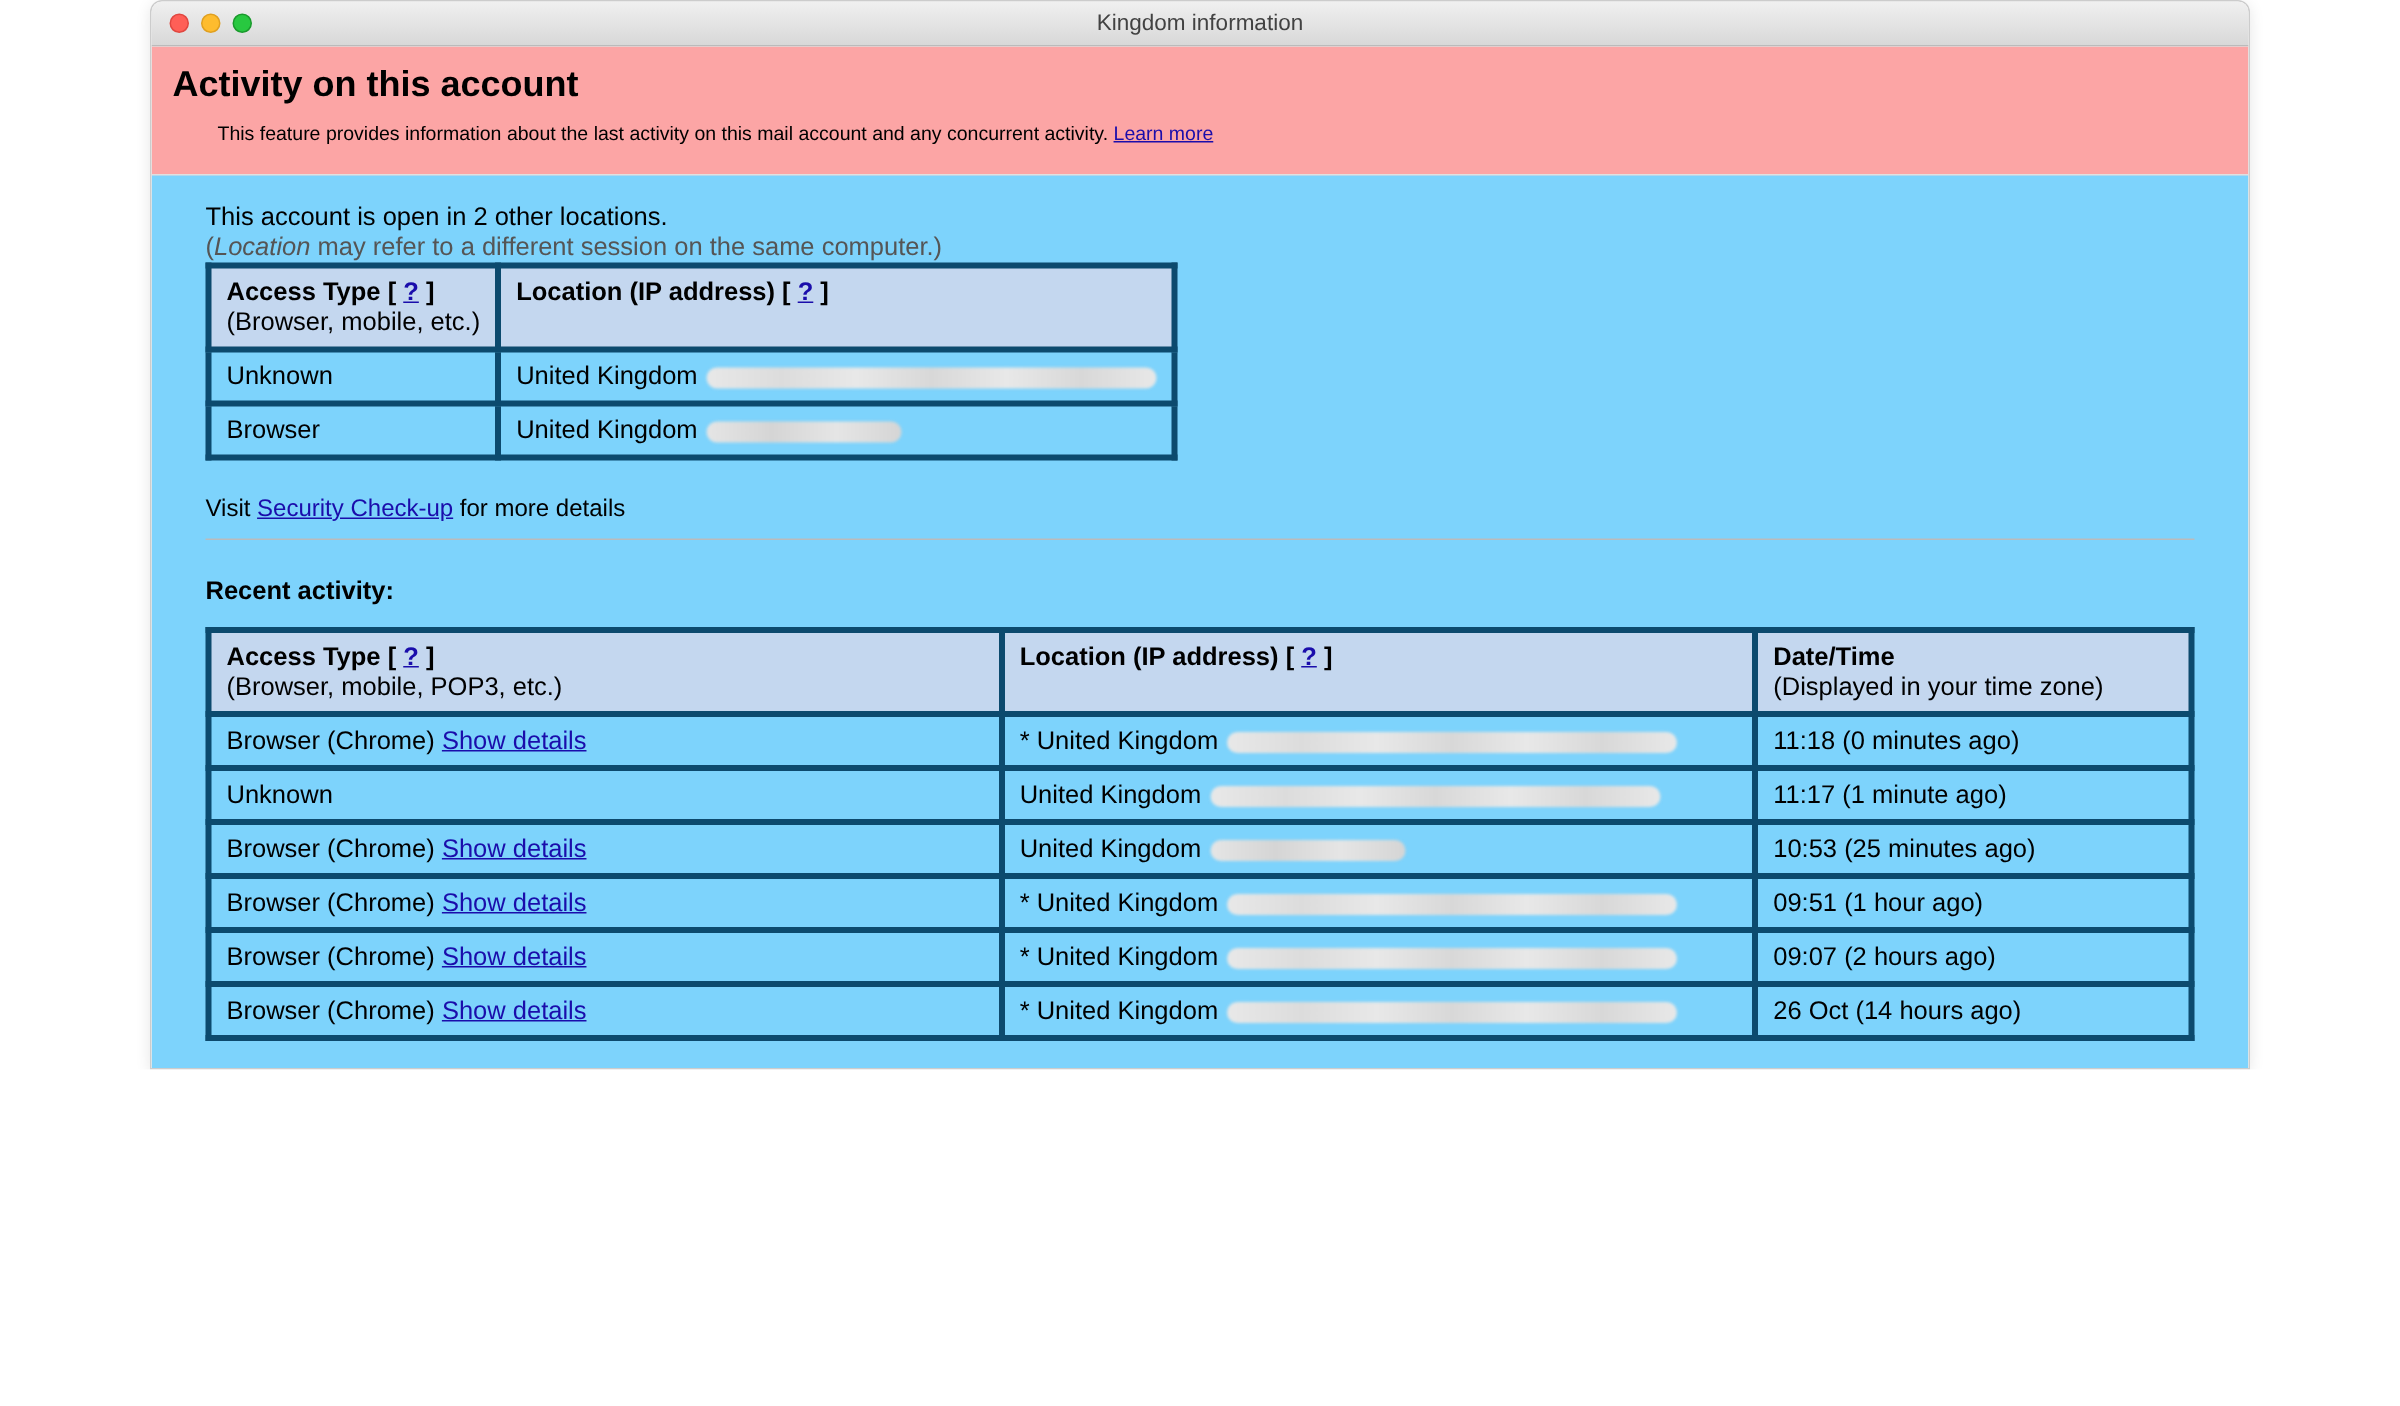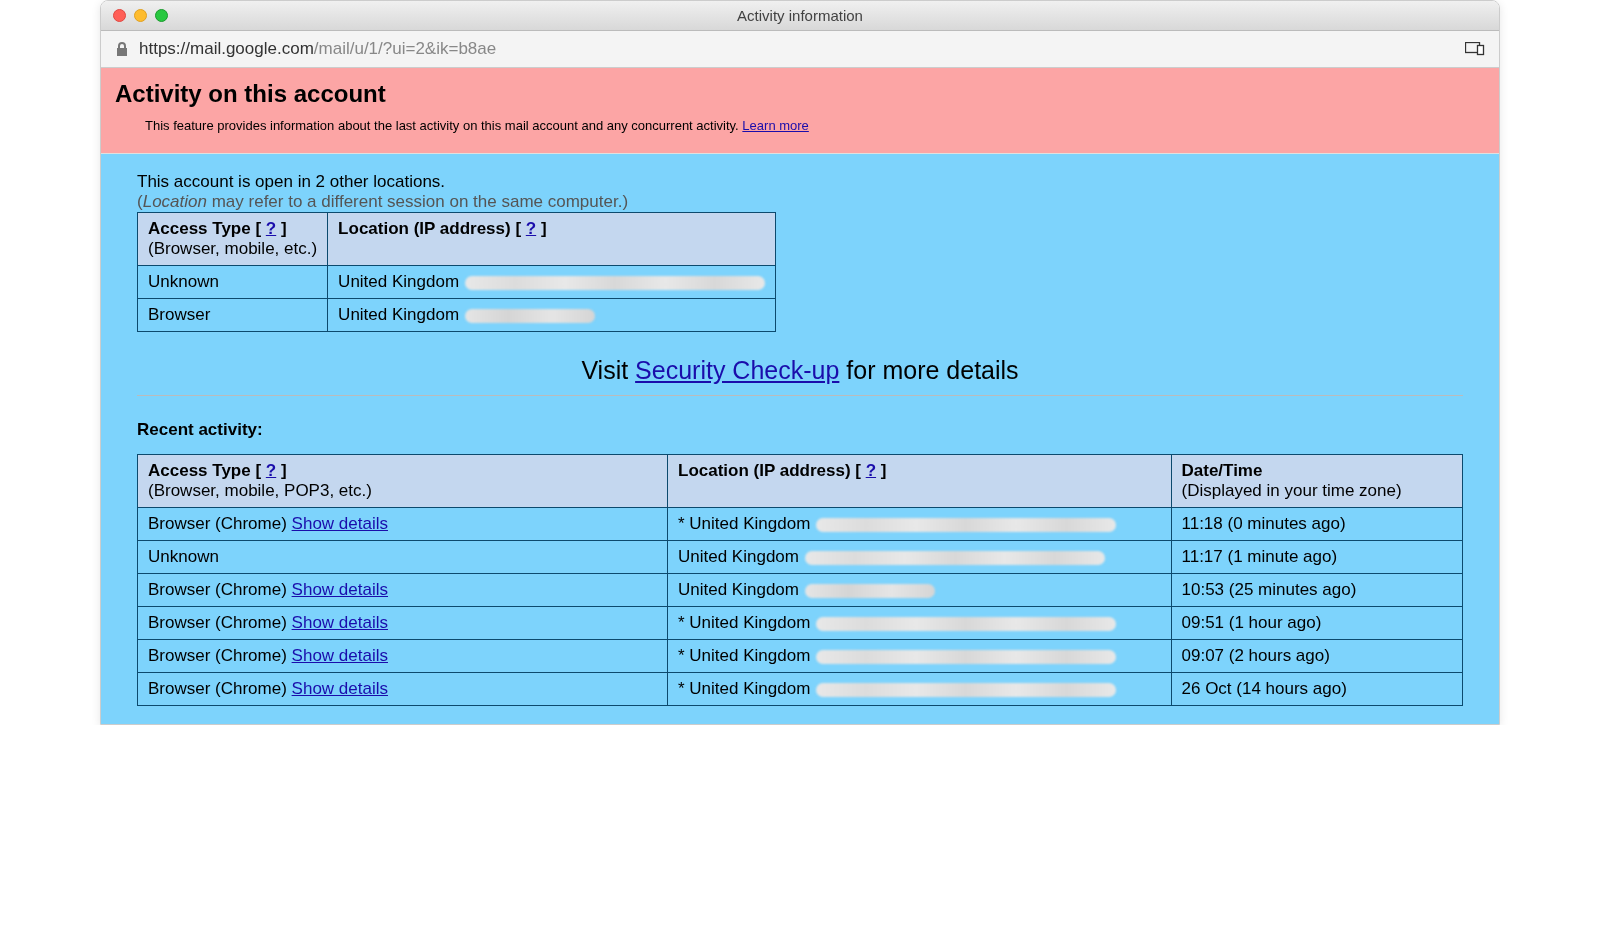--- a/index.html
+++ b/index.html
@@ -104,21 +104,21 @@
       border-collapse: collapse;
       font-size: 17px;
     }
     table.concurrent {
       width: auto;
     }
     table.recent {
       width: 100%;
     }
     th, td {
-      border: 1px solid #0c4a6e;
+      border: 4px solid #0c4a6e;
       padding: 6px 10px;
       text-align: left;
       vertical-align: top;
     }
     th {
       background: #c4d7ef;
       font-weight: normal;
     }
     th .hdr-title { font-weight: bold; }
     th .hdr-sub { display: block; }
@@ -138,23 +138,22 @@
       width: 300px;
       background: linear-gradient(90deg, #e8e8e8, #dcdcdc, #e8e8e8, #d8d8d8, #e8e8e8, #d8d8d8, #e8e8e8);
       filter: blur(1px);
     }
     .blurred.short {
       width: 130px;
       background: linear-gradient(90deg, #e5e5e5, #d5d5d5, #e5e5e5, #d5d5d5);
       filter: blur(1px);
     }
     .visit-line {
-      font-size: 25px;
+      font-size: 16px;
       margin: 24px 0 10px 0;
-      text-align: center;
     }
     hr.divider {
       border: none;
       border-top: 1px solid #bbb;
       margin: 6px 0 14px 0;
     }
     .show-details { color: #1a0dab; text-decoration: underline; cursor: pointer; }
     .col-access { width: 40%; }
     .col-location { width: 38%; }
     .col-date { width: 22%; }
@@ -169,39 +168,23 @@
 <body>
 
 <div class="window">
 
   <div class="titlebar">
     <div class="traffic-lights">
       <div class="tl red"></div>
       <div class="tl yellow"></div>
       <div class="tl green"></div>
     </div>
-    <div class="title">Activity information</div>
+    <div class="title">Kingdom information</div>
   </div>
 
-  <div class="addressbar">
-    <span class="lock-icon">
-      <svg width="14" height="16" viewBox="0 0 14 16">
-          <path fill="#777" d="M11 7V5a4 4 0 0 0-8 0v2H2v8h10V7h-1zm-6-2a2 2 0 1 1 4 0v2H5V5z"></path>
-        </svg>
-    </span>
-    <span class="url">
-      <span>https://mail.google.com</span><span class="faded">/mail/u/1/?ui=2&amp;ik=b8ae</span>
-    </span>
-    <span class="responsive-icon">
-      <svg width="20" height="14" viewBox="0 0 20 14">
-          <rect x="0.5" y="0.5" width="14" height="10" fill="none" stroke="#333" stroke-width="1.3"></rect>
-          <rect x="12.5" y="3.5" width="6" height="9" fill="#fff" stroke="#333" stroke-width="1.3"></rect>
-        </svg>
-    </span>
-  </div>
 
   <div class="content-clip">
 
     <div class="banner">
       <h1>Activity on this account</h1>
       <p>
         <span>This feature provides information about the last activity on this mail account and any concurrent activity.</span>
         <a href="#">Learn more</a>
       </p>
     </div>

